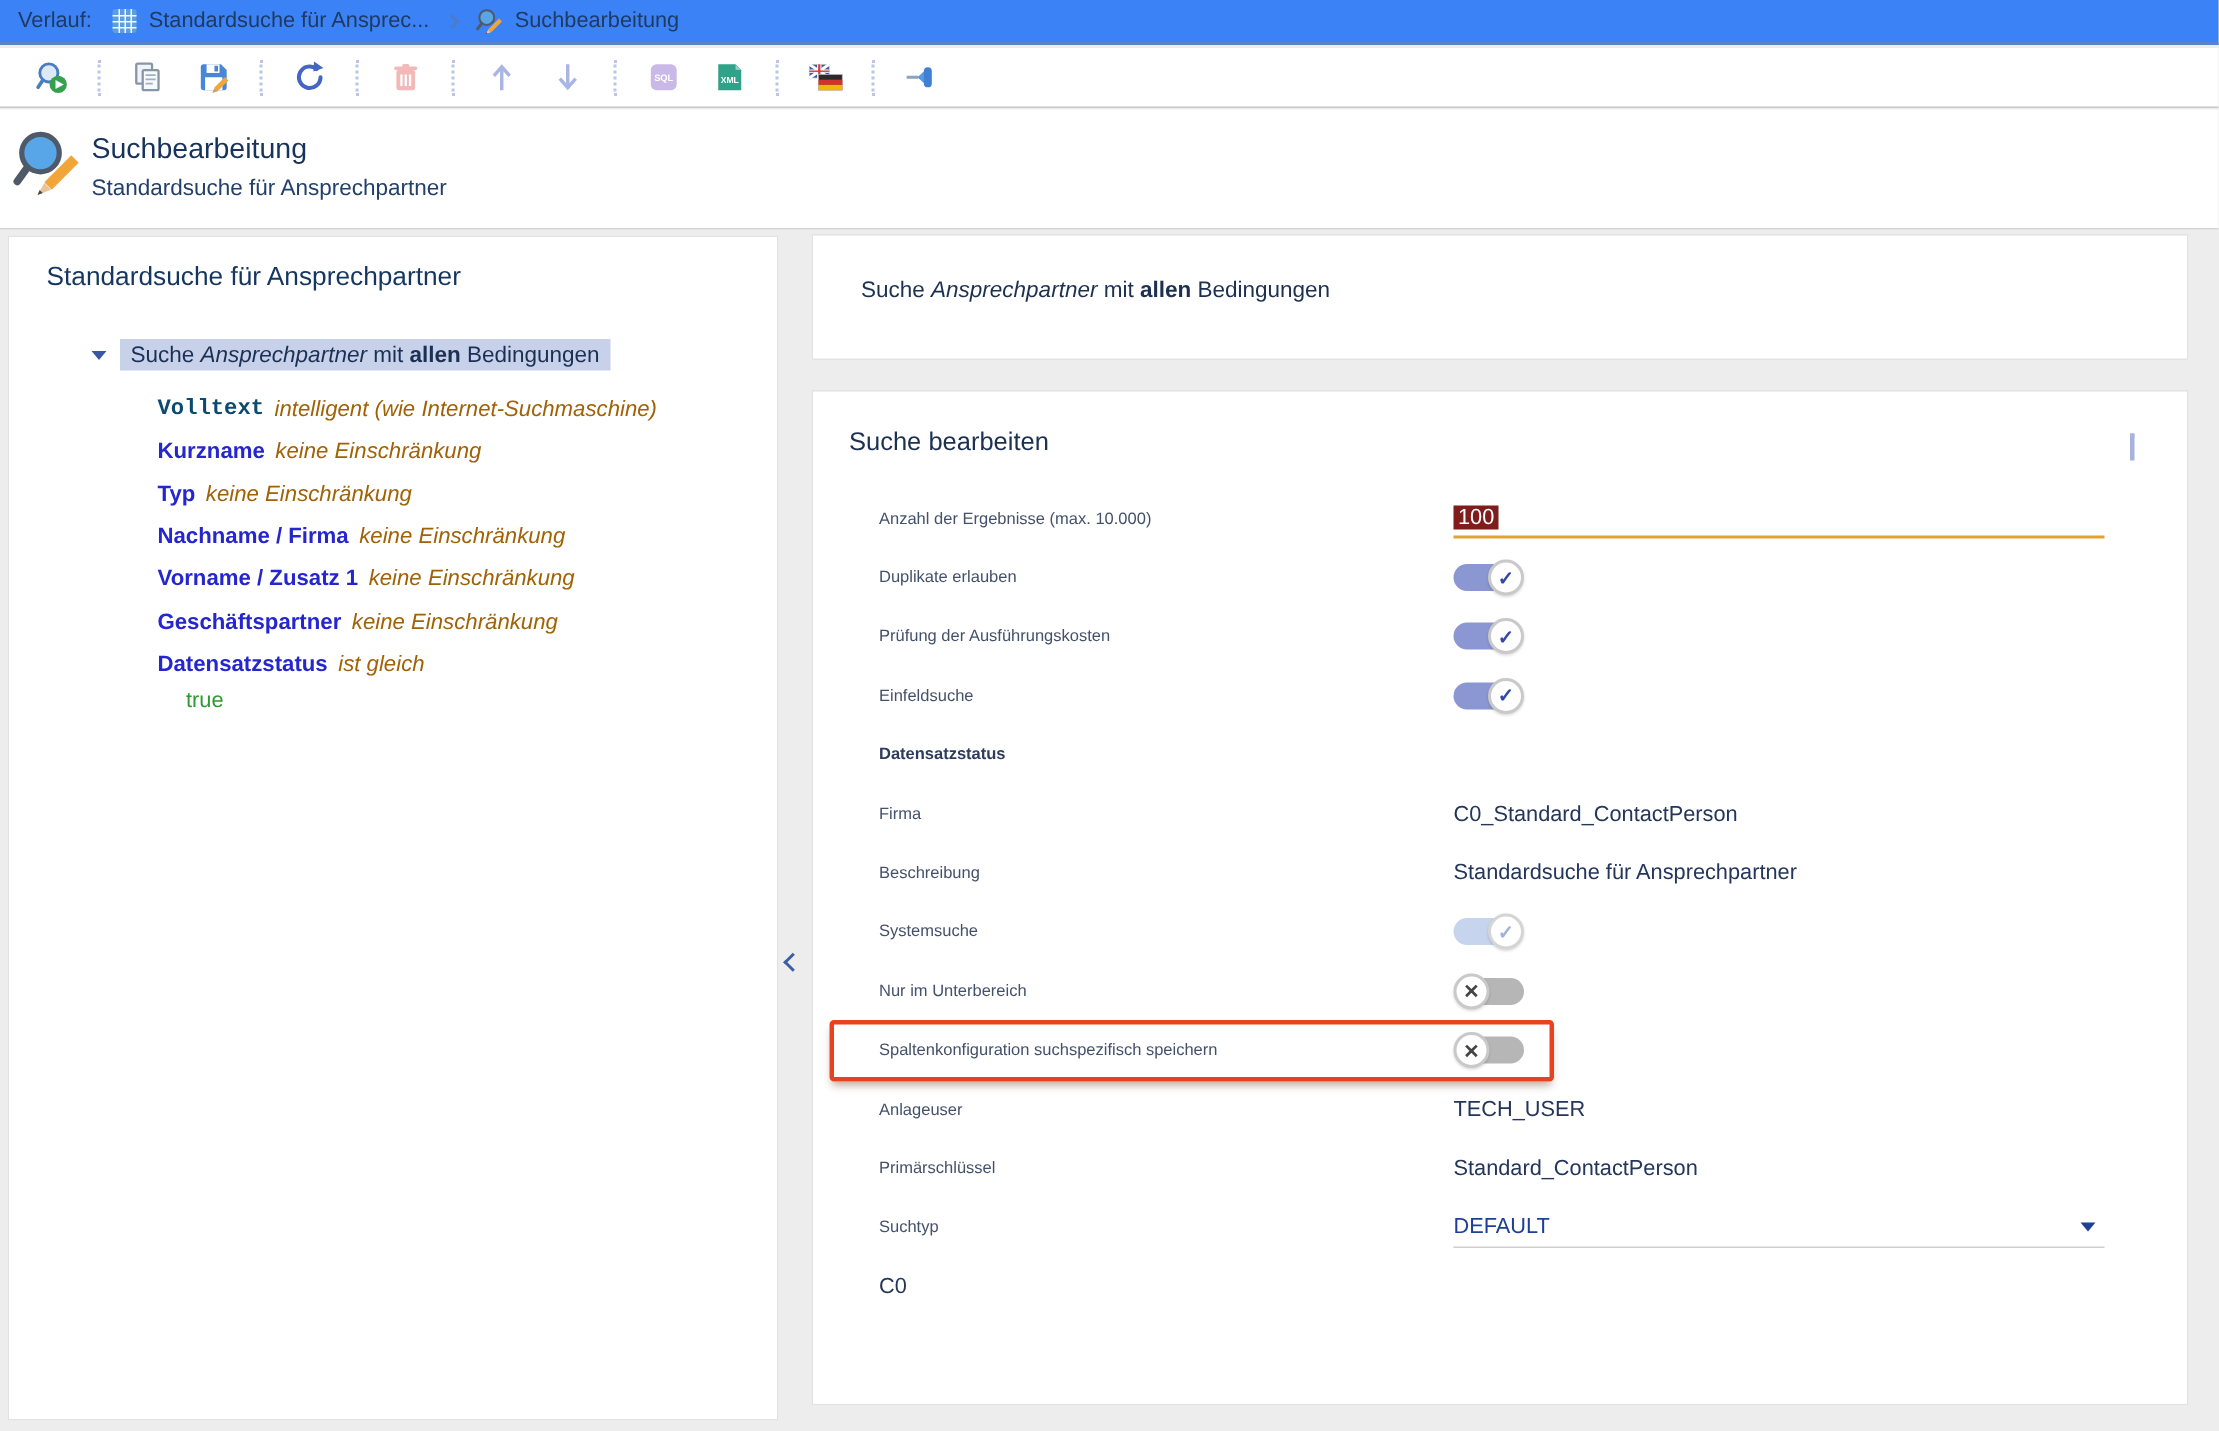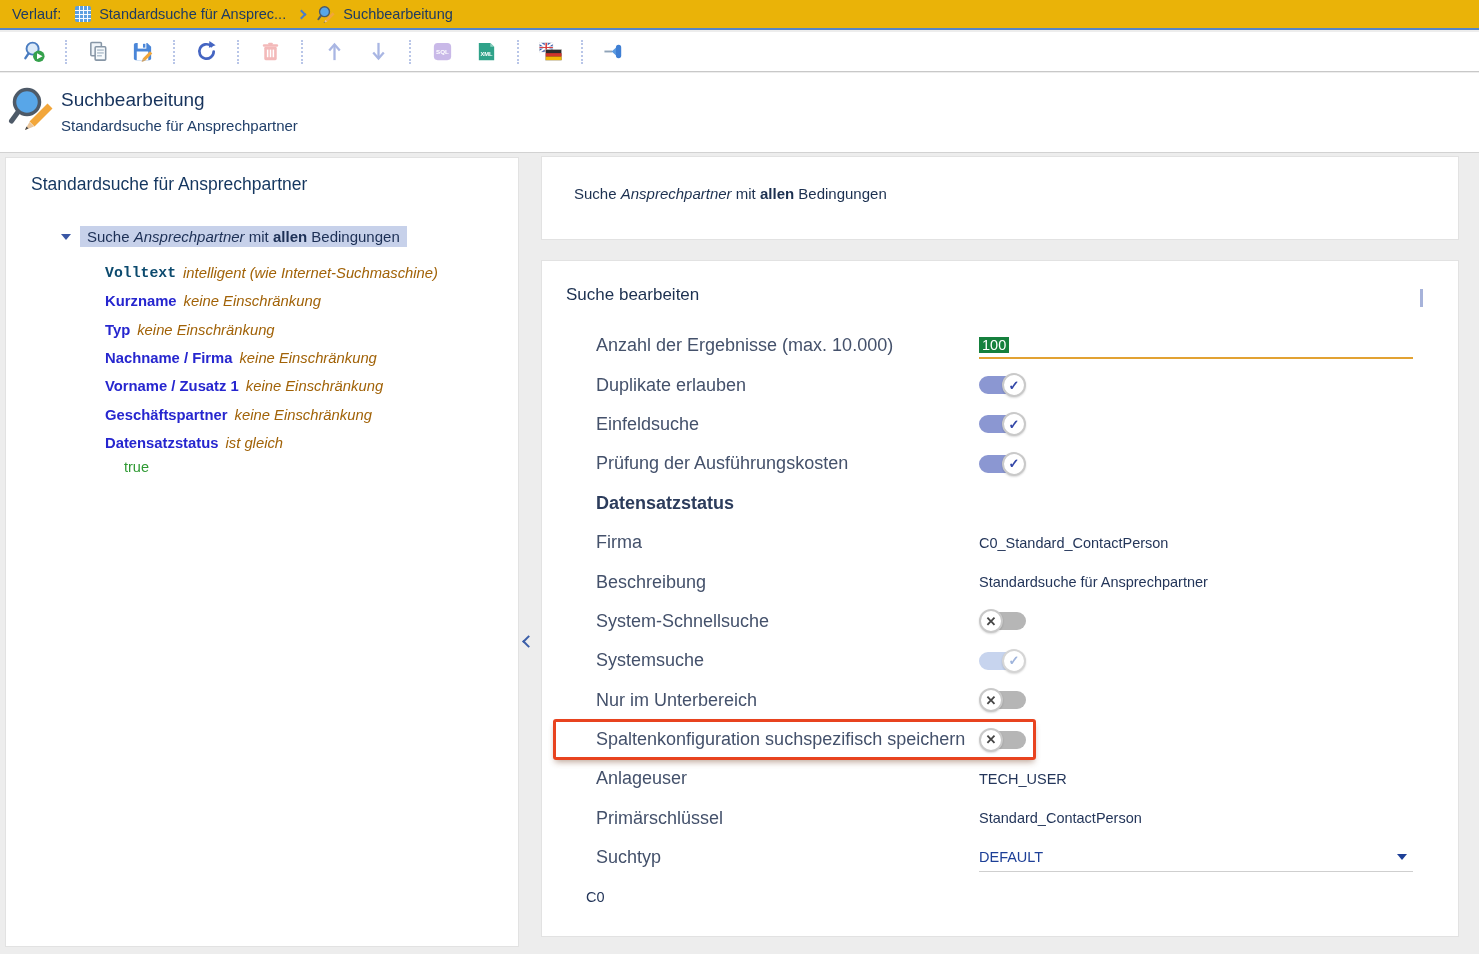--- a/index.html
+++ b/index.html
@@ -4,21 +4,21 @@
 <style>
   * { margin:0; padding:0; box-sizing:border-box; }
   html,body { width:1479px; height:954px; }
   body {
     position:relative; overflow:hidden; background:#ededed;
     font-family:"Liberation Sans", sans-serif; color:#24365a;
   }
   
   .breadcrumb-bar {
     position:absolute; left:0; top:0; width:1479px; height:30px;
-    background:#eab308; border-bottom:2px solid #5585c8;
+    background:#3b82f6; border-bottom:2px solid #5585c8;
     display:flex; align-items:center; padding-left:12px; gap:9px;
   }
   .bc-label { font-size:14.5px; color:#1f3b63; margin-right:4px; }
   .bc-item { display:flex; align-items:center; gap:7px; font-size:14.5px; color:#1f3b63; cursor:default; }
   .chev-right { width:7px; height:7px; border-top:2px solid #4a7cc9; border-right:2px solid #4a7cc9; transform:rotate(45deg); margin:0 3px; }
   
   .toolbar {
     position:absolute; left:0; top:32px; width:1479px; height:40px;
     background:#fff; border-bottom:1px solid #c8c8c8;
     display:flex; align-items:center; padding-left:12px;
@@ -58,25 +58,25 @@
   
   .summary { padding:28px 0 0 32px; font-size:15px; color:#1c3050; }
   .summary i { font-style:italic; }
   .summary b { font-weight:bold; }
   
   .section-head { position:absolute; left:24px; top:24px; font-size:17px; color:#1c3050; }
   .collapse-btn { position:absolute; right:26px; top:30px; width:22px; height:16px; background:none; border:none; cursor:pointer; }
   .chev-up { width:10px; height:10px; border-top:3px solid #a7b3da; border-right:3px solid #a7b3da; transform:rotate(-45deg); margin:3px auto 0; }
   .rows { position:absolute; left:0; top:65px; right:0; }
   .form-row { height:39.4px; display:flex; align-items:center; padding-left:44px; position:relative; }
-  .form-row .label { width:383px; flex-shrink:0; font-size:18px; color:#44516b;margin-left:10px; }
+  .form-row .label { width:383px; flex-shrink:0; font-size:11px; color:#44516b; }
   .form-row .value { font-size:14.5px; color:#24365a; }
   .form-row.section .label { width:auto; font-weight:bold; color:#2c3c5c; }
   .input-line { width:434px; border-bottom:2px solid #e2a232; height:26px; display:flex; align-items:center; }
-  .input-sel { background:#15803d; color:#fff; padding:0 3px; font-size:14.5px; }
+  .input-sel { background:#7f1d1d; color:#fff; padding:0 3px; font-size:14.5px; }
   .select-line { width:434px; border-bottom:1px solid #cfcfcf; height:28px; display:flex; align-items:center; justify-content:space-between; cursor:pointer; }
   .select-line .value { color:#1d3f97; }
   .tri-dd { width:0; height:0; border-left:5.5px solid transparent; border-right:5.5px solid transparent; border-top:6.5px solid #1d3f97; margin-right:6px; }
   
   .toggle { position:relative; width:47px; height:24px; cursor:pointer; }
   .toggle .track { position:absolute; top:3px; left:0; width:42px; height:18px; border-radius:9px; }
   .toggle.on  .track { background:#8b97d2; }
   .toggle.off .track { background:#b6b6b6; left:5px; }
   .toggle.disabled .track { background:#c7d4ee; }
   .toggle .thumb { position:absolute; top:0; width:24px; height:24px; border-radius:50%; background:#fff;
@@ -304,56 +304,49 @@
 
       <div class="form-row">
         <span class="label">Duplikate erlauben</span>
         <div class="toggle on">
             <span class="track"></span>
             <span class="thumb"></span>
           </div>
       </div>
 
       <div class="form-row">
+        <span class="label">Prüfung der Ausführungskosten</span>
+        <div class="toggle on">
+            <span class="track"></span>
+            <span class="thumb"></span>
+          </div>
+      </div>
+
+      <div class="form-row">
         <span class="label">Einfeldsuche</span>
         <div class="toggle on">
             <span class="track"></span>
             <span class="thumb"></span>
           </div>
       </div>
 
-      <div class="form-row">
-        <span class="label">Prüfung der Ausführungskosten</span>
-        <div class="toggle on">
-            <span class="track"></span>
-            <span class="thumb"></span>
-          </div>
-      </div>
-
       <div class="form-row section">
         <span class="label">Datensatzstatus</span>
       </div>
 
       <div class="form-row">
         <span class="label">Firma</span>
         <span class="value">C0_Standard_ContactPerson</span>
       </div>
 
       <div class="form-row">
         <span class="label">Beschreibung</span>
         <span class="value">Standardsuche für Ansprechpartner</span>
       </div>
 
-      <div class="form-row">
-        <span class="label">System-Schnellsuche</span>
-        <div class="toggle off">
-            <span class="track"></span>
-            <span class="thumb"></span>
-          </div>
-      </div>
 
       <div class="form-row">
         <span class="label">Systemsuche</span>
         <div class="toggle on disabled">
             <span class="track"></span>
             <span class="thumb"></span>
           </div>
       </div>
 
       <div class="form-row">

